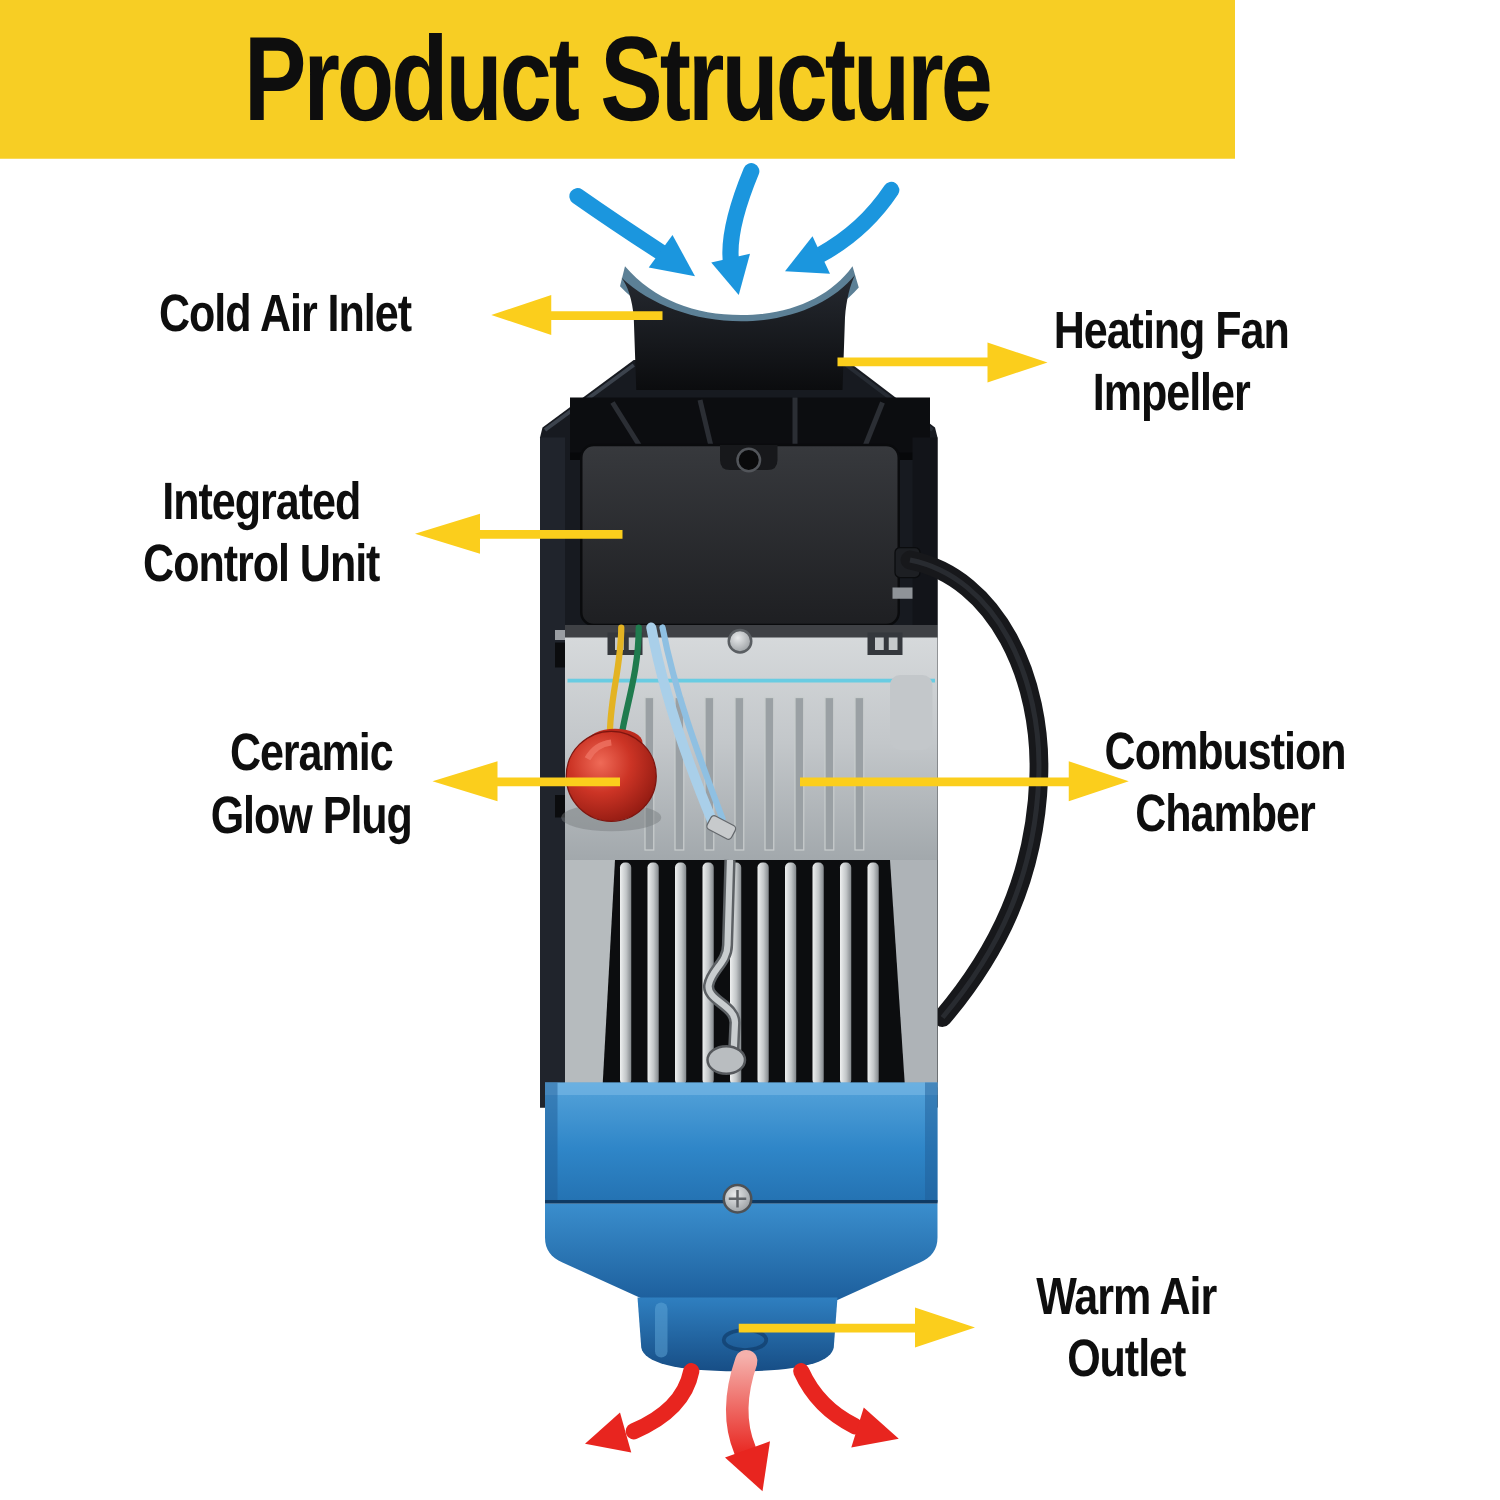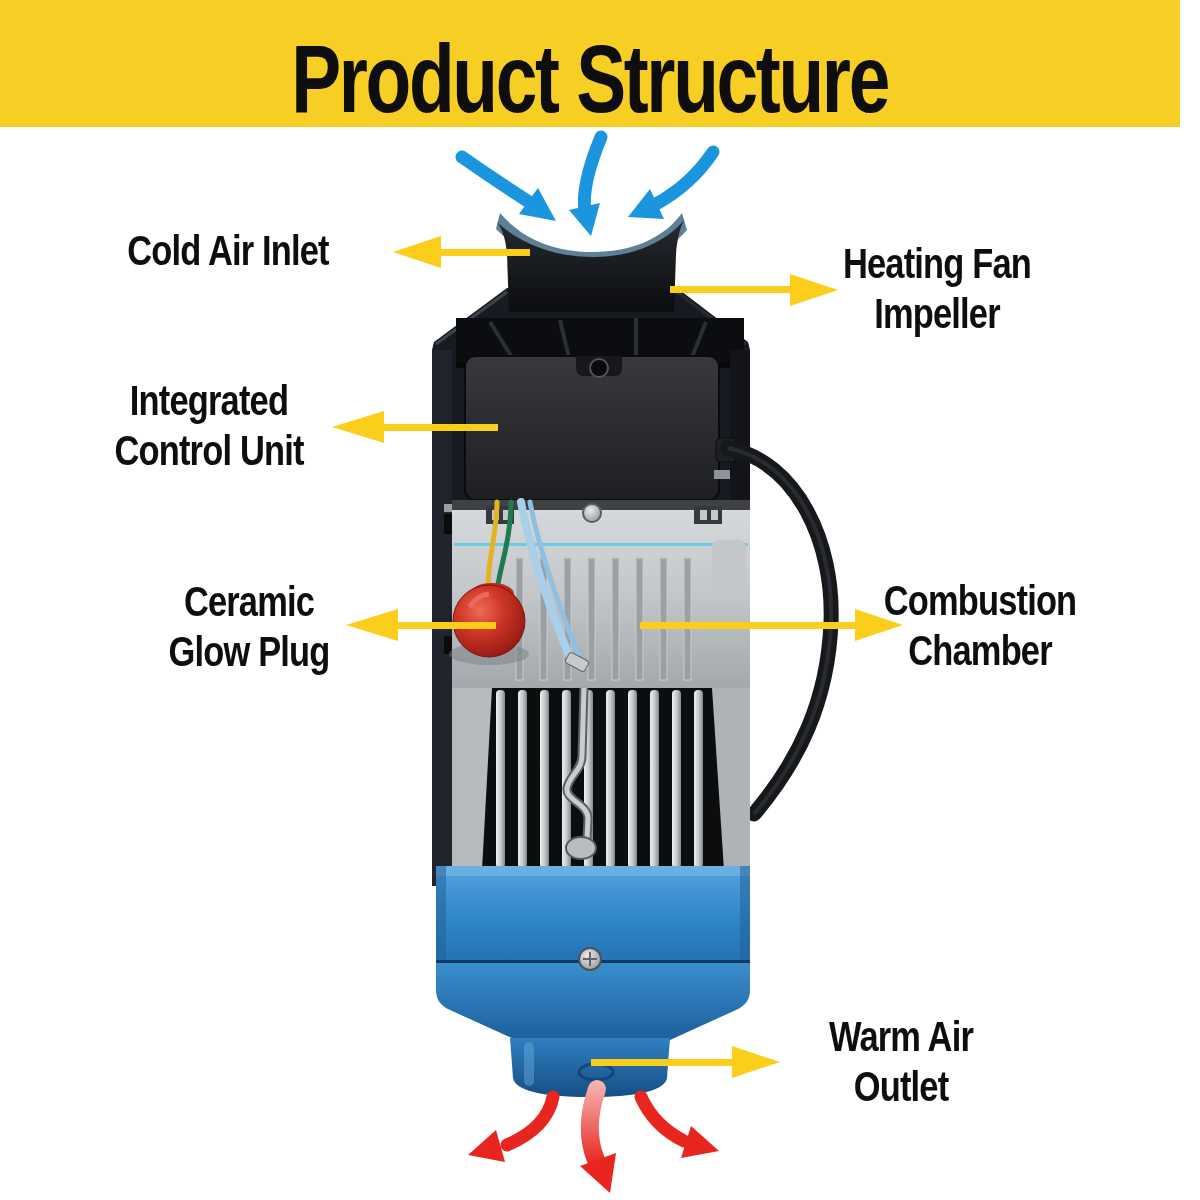--- a/index.html
+++ b/index.html
@@ -1,22 +1,22 @@
 <!DOCTYPE html>
 <html><head>
 <meta charset="utf-8">
 <style>
   html,body{margin:0;padding:0;background:#ffffff;}
   .stage{
     position:relative;width:1200px;height:1200px;background:#ffffff;overflow:hidden;
     font-family:"Liberation Sans", sans-serif;
   }
   .banner{
-    position:absolute;left:0;top:0;width:1180px;height:127px;background:#F7CE24;
-    display:flex;align-items:flex-end;justify-content:center;
+    position:absolute;left:0;top:0;width:988px;height:127px;background:#F7CE24;
+    display:flex;align-items:center;justify-content:center;
   }
   .banner-title{
     font-weight:800;font-size:96px;line-height:1;letter-spacing:-3px;color:#0e0e0e;
     transform:scaleX(0.78);white-space:nowrap;
   }
   .diagram-svg{position:absolute;left:0;top:0;width:1200px;height:1200px;}
   .lbl{
     position:absolute;font-weight:700;font-size:42px;line-height:1.19;letter-spacing:-1px;
     color:#0e0e0e;text-align:center;white-space:pre-line;
     transform:translate(-50%,-50%) scaleX(0.82);transform-origin:center;

